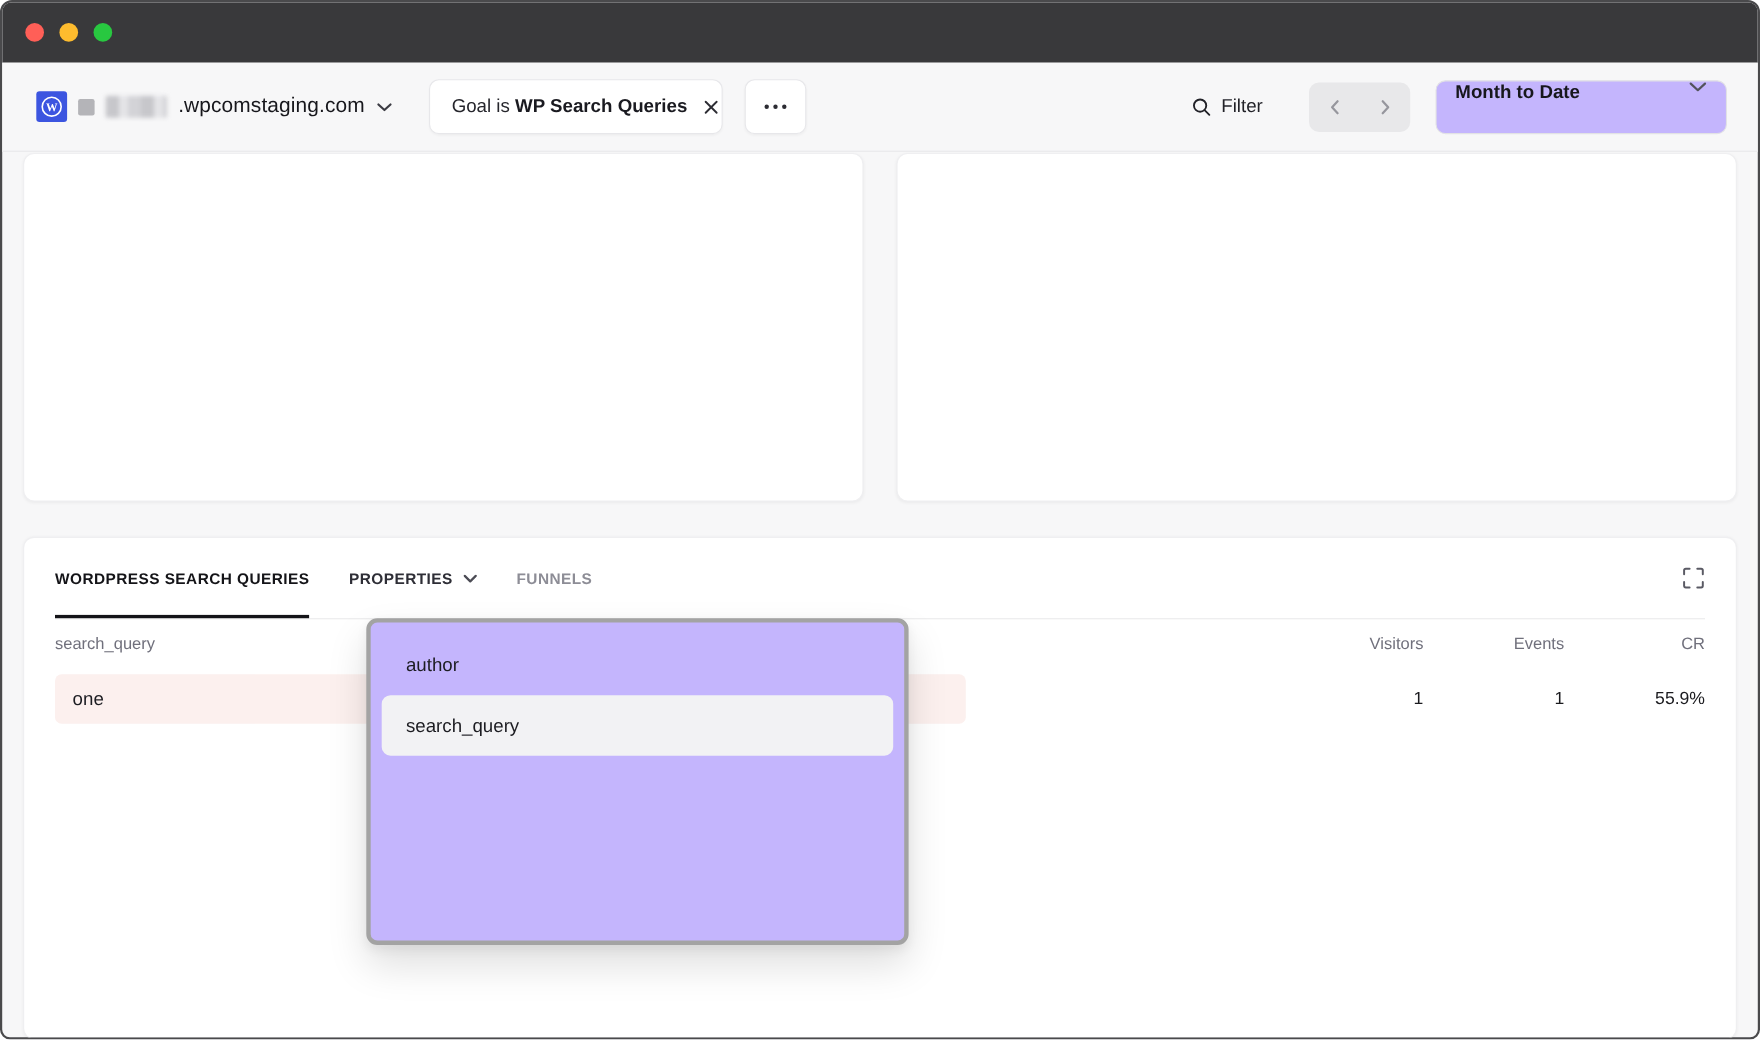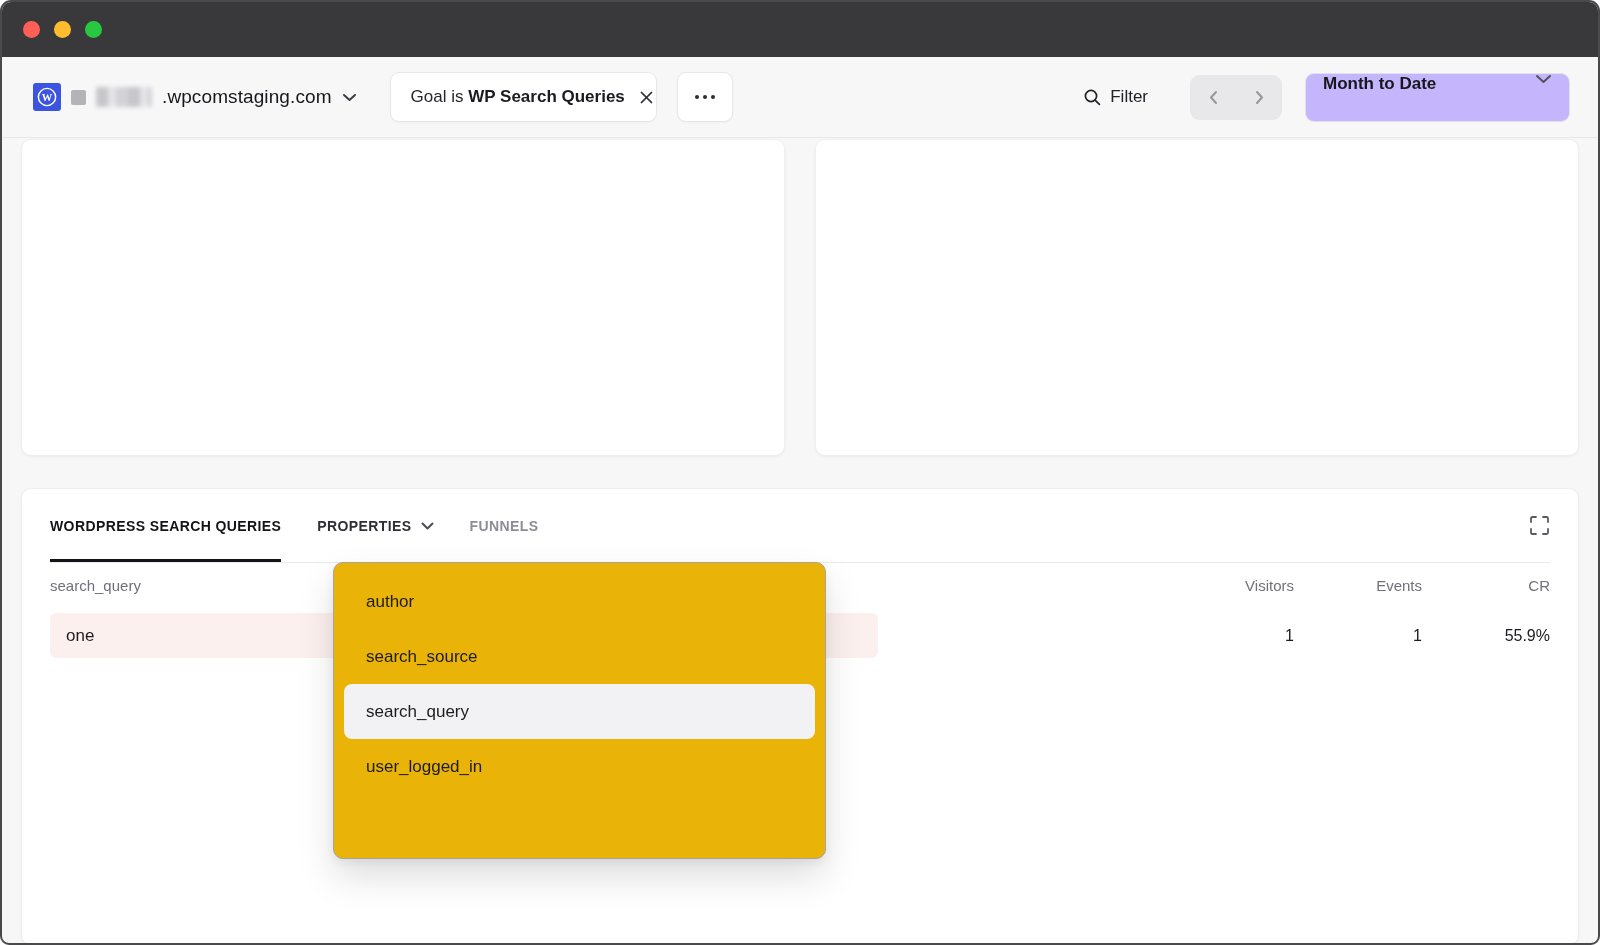--- a/index.html
+++ b/index.html
@@ -86,21 +86,21 @@
   .trow { display:flex; align-items:center; margin-top:6px; height:45px; }
   .trow .barcell { flex:1; position:relative; height:45px; }
   .bar { position:absolute; left:0; top:0; height:45px; width:74.2%;
     background:#fcf0ee; border-radius:6px; display:flex; align-items:center;
     padding-left:16px; }
   .bar-label { font-size:17px; color:#1d1d22; }
   .trow .val { width:128px; text-align:right; font-size:16px; color:#1b1b1f; }
 
   
   .dropdown { position:absolute; left:311px; top:73px; width:493px; height:297px;
-    background:#eab308; border:1px solid #a3a3a3; border-radius:10px;
+    background:#c4b5fd; border:4px solid #a3a3a3; border-radius:10px;
     box-shadow:0 18px 36px rgba(0,0,0,.13), 0 4px 10px rgba(0,0,0,.06);
     padding:11px 10px; z-index:20; }
   .dd-item { height:55px; display:flex; align-items:center; padding-left:22px;
     font-size:17px; color:#1c1c21; border-radius:8px; cursor:pointer; }
   .dd-item.selected { background:#f2f2f4; }
 </style>
 </head>
 <body>
 
 <div class="window">
@@ -222,20 +222,18 @@
             <span class="bar-label">one</span>
           </div>
         </div>
         <span class="val">1</span>
         <span class="val">1</span>
         <span class="val">55.9%</span>
       </div>
 
       <div class="dropdown">
         <div class="dd-item">author</div>
-        <div class="dd-item">search_source</div>
         <div class="dd-item selected">search_query</div>
-        <div class="dd-item">user_logged_in</div>
       </div>
 
     </div>
   </div>
 </div>
 
 </body></html>

